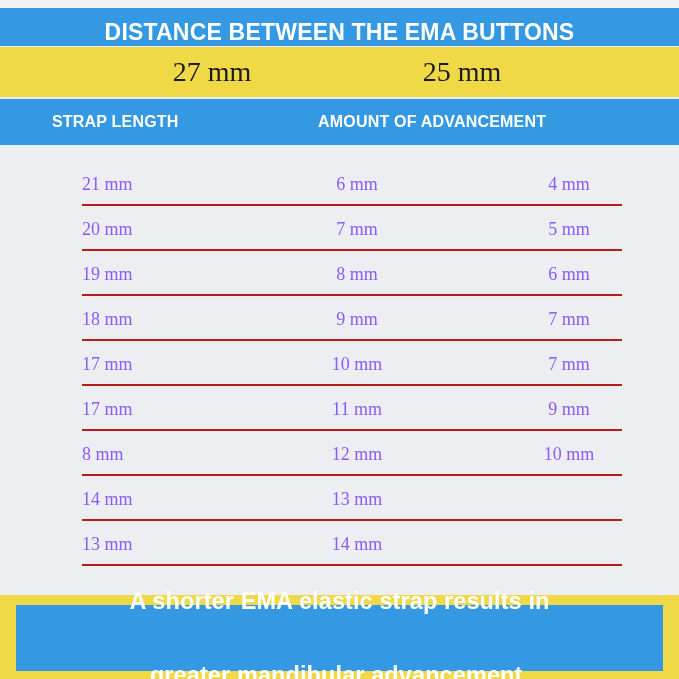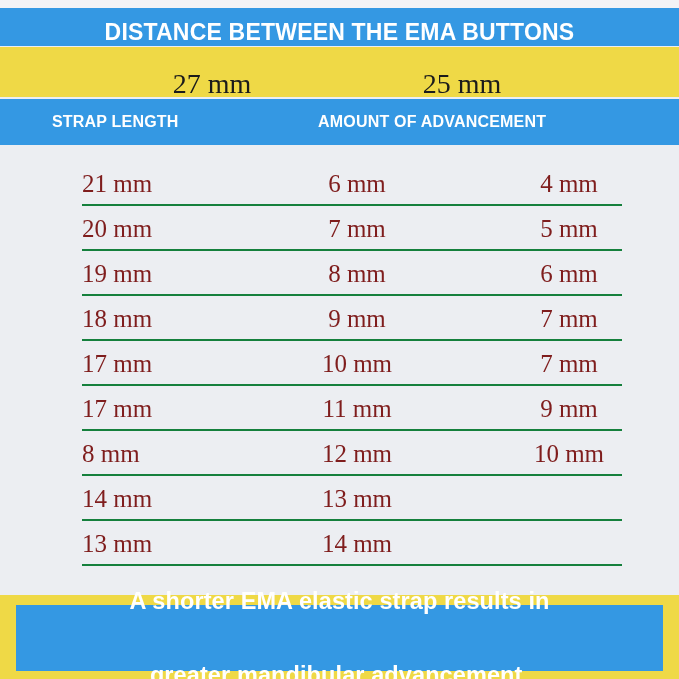--- a/index.html
+++ b/index.html
@@ -52,21 +52,20 @@
   .band-yellow .cell {
     position: absolute;
     top: 0;
     height: 50px;
     display: flex;
     align-items: center;
     justify-content: center;
     font-family: "Liberation Serif", serif;
     font-size: 28px;
     color: #1b1b1b;
-    margin-top: 12px;
   }
   .band-yellow .cell.c27 { left: 128px; width: 168px; }
   .band-yellow .cell.c25 { left: 378px; width: 168px; }
 
   
   .band-cols {
     position: absolute;
     left: 0; top: 99px;
     width: 679px; height: 46px;
     background: #3498e3;
@@ -91,24 +90,24 @@
     position: absolute;
     left: 0; top: 145px;
     width: 679px; height: 450px;
     background: #eceef2;
   }
   .trow {
     position: absolute;
     left: 82px;
     width: 540px;
     height: 45px;
-    border-bottom: 2px solid #15803d;
+    border-bottom: 2px solid #b91c1c;
     font-family: "Liberation Serif", serif;
-    font-size: 25px;
-    color: #7f1d1d;
+    font-size: 18px;
+    color: #8b5cf6;
   }
   .trow .c {
     position: absolute;
     bottom: 3px;
     height: 34px;
     display: flex;
     align-items: center;
     white-space: nowrap;
   }
   .trow .c.col1 { left: 0px;   width: 170px; justify-content: flex-start; }

